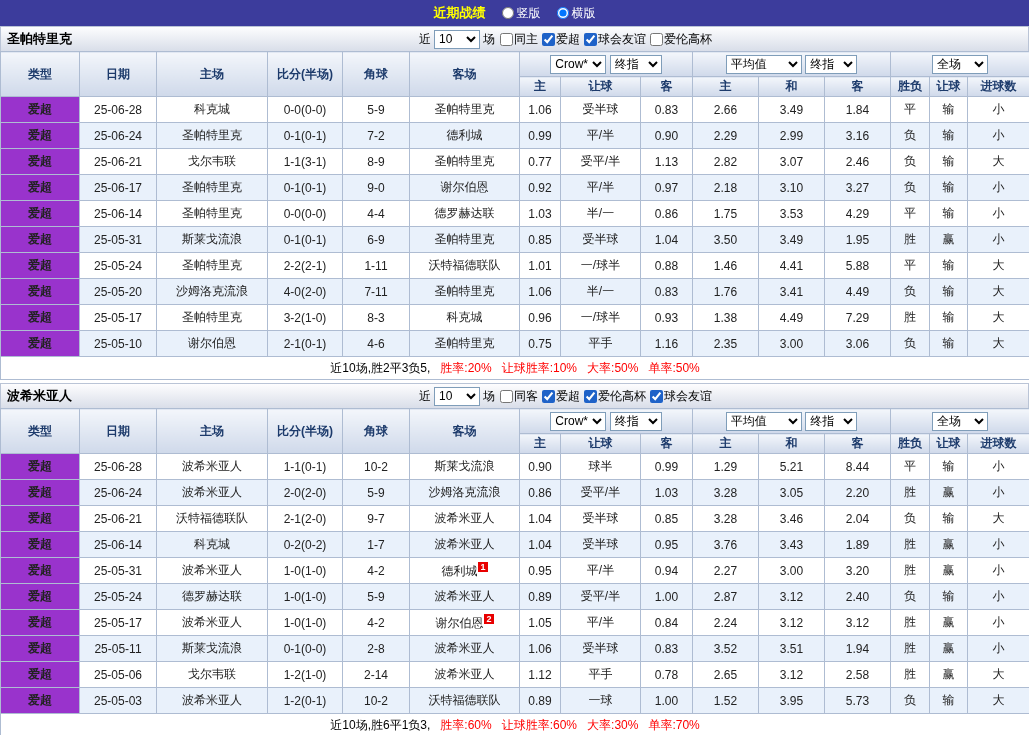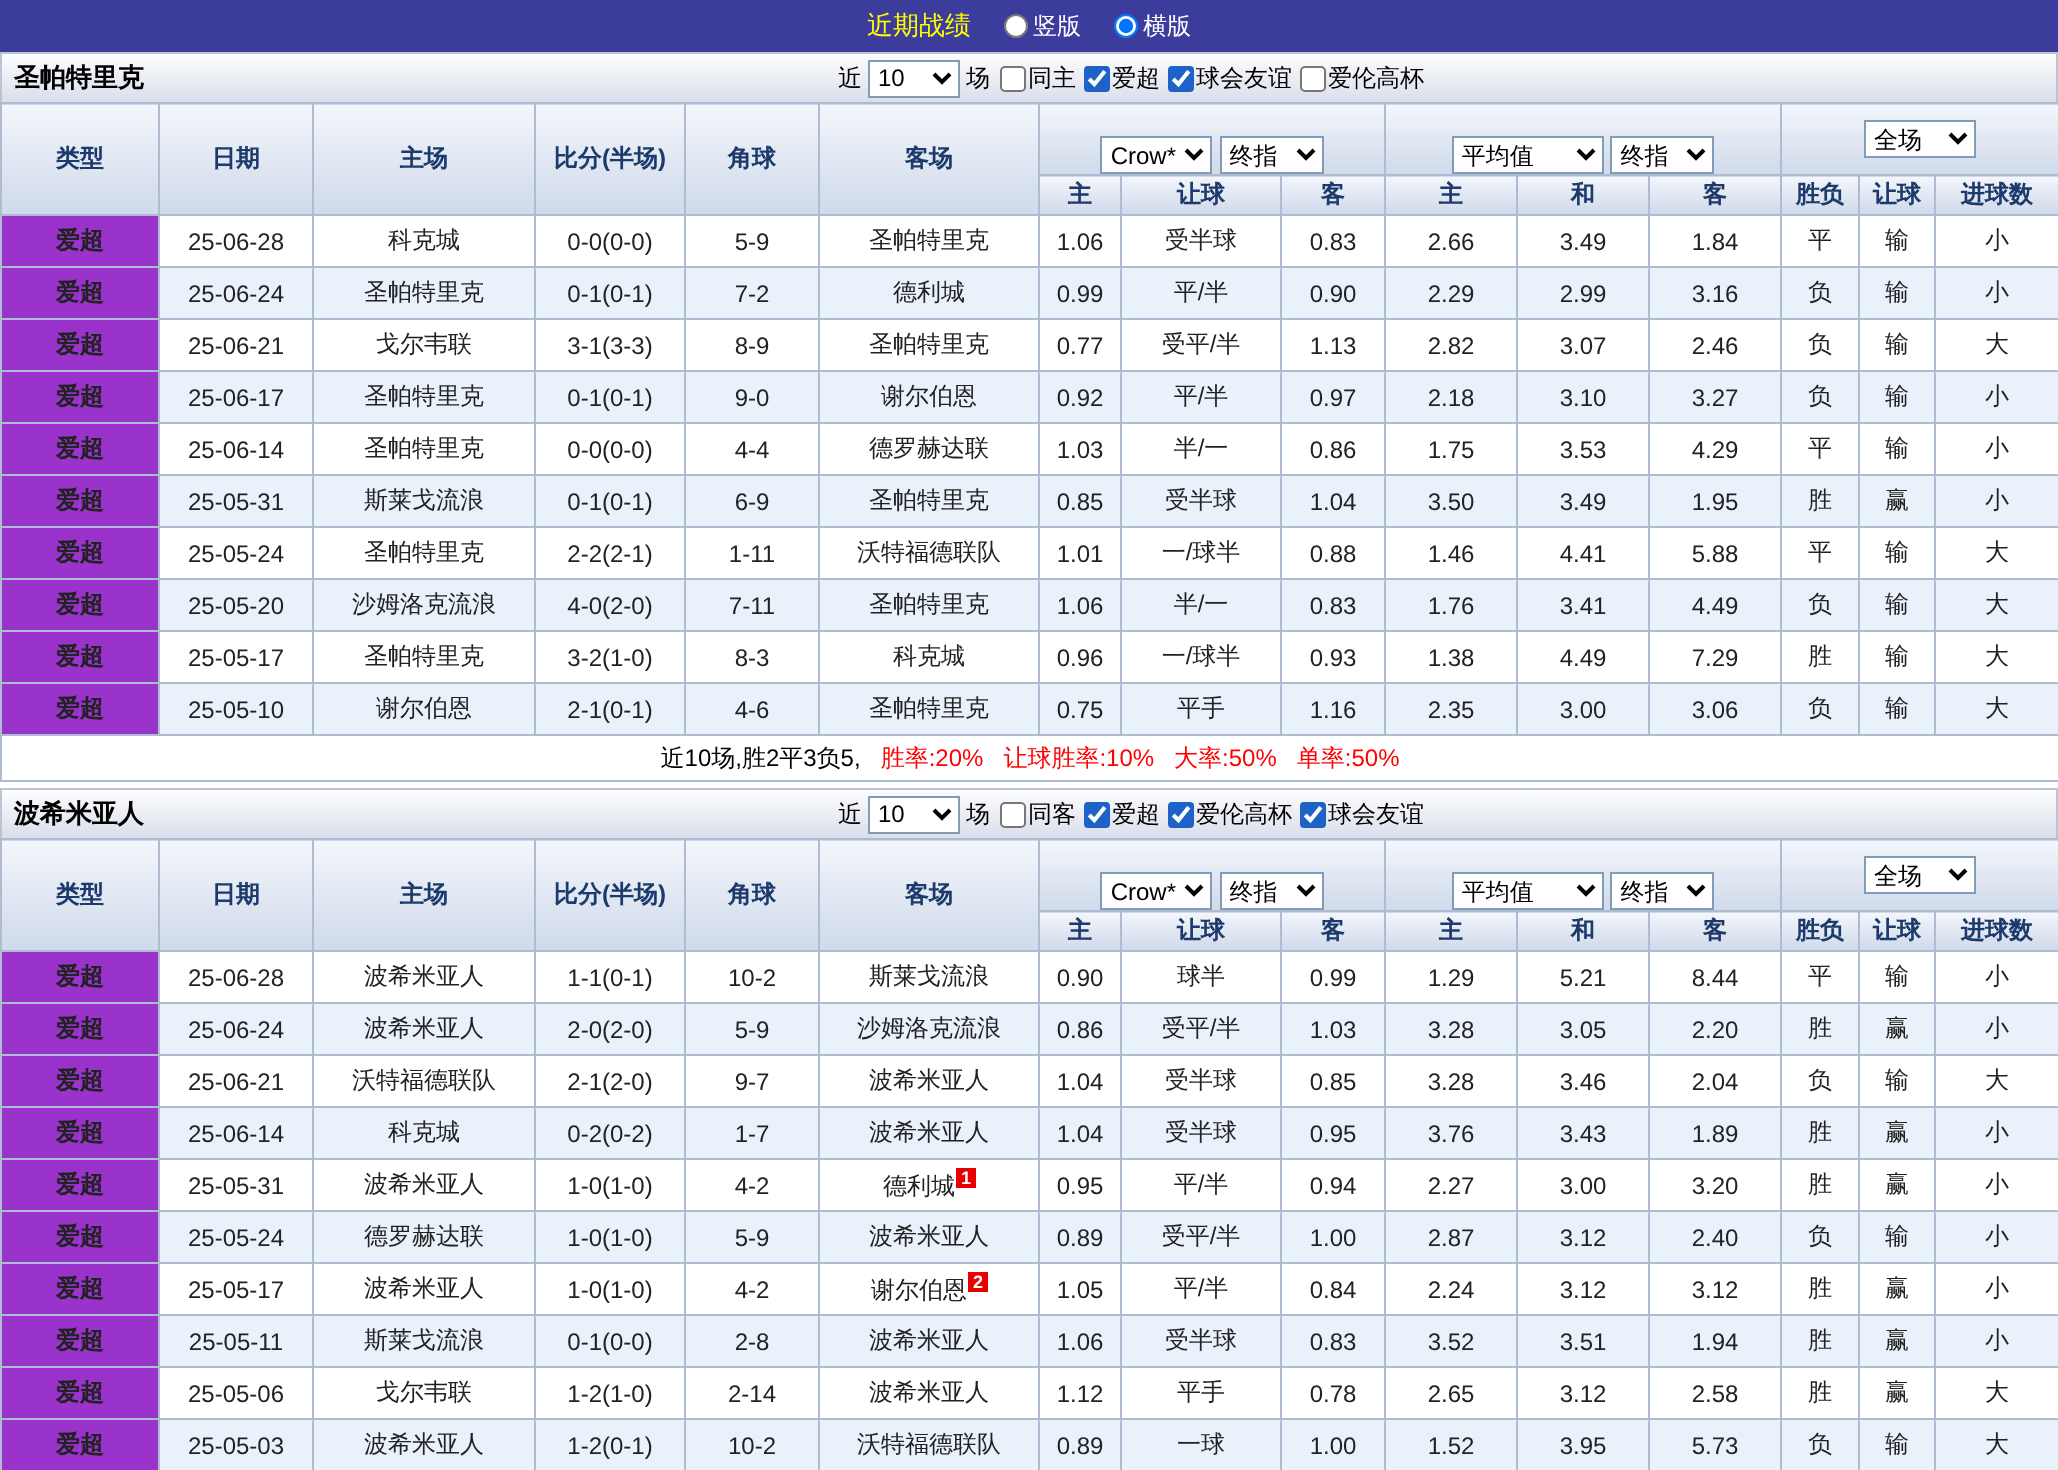--- a/index.html
+++ b/index.html
@@ -1,31 +1,31 @@
 <!DOCTYPE html>
 <html><head>
 <meta charset="utf-8">
 <style>
   html,body{margin:0;padding:0;}
   body{width:1029px;background:#fff;font-family:"Liberation Sans","DejaVu Sans",sans-serif;}
   .topbar{height:26px;background:#3c3c9c;display:flex;align-items:center;justify-content:center;gap:16px;}
-  .topbar-title{color:#ffff00;font-weight:normal;font-size:13px;text-align:center;}
+  .topbar-title{color:#ffff00;font-weight:bold;font-size:13px;text-align:center;}
   .view-radio{display:flex;align-items:center;gap:3px;color:#fff;font-size:12px;cursor:pointer;}
   .view-radio input{margin:0;width:12px;height:12px;}
   .section+.section{margin-top:3px;}
   .section-bar{position:relative;height:25px;background:linear-gradient(#fdfdfe,#d9dee9);border:1px solid #bac4d6;border-bottom:none;display:flex;align-items:center;box-sizing:border-box;}
   .team-name{margin-left:6px;font-size:13px;font-weight:bold;color:#000;}
   .filter-area{position:absolute;left:418px;display:flex;align-items:center;gap:3px;font-size:12px;color:#000;}
   .filters{display:flex;align-items:center;}
   .cb-item{display:flex;align-items:center;cursor:pointer;margin-right:2px;}
   .cb-item input{margin:0 1px 0 2px;width:13px;height:13px;accent-color:#1e62c8;}
   select{font-size:12px;height:19px;border:1px solid #7f9db9;background:#fff;padding:0;}
   .count-select{width:46px;}
   .sel-company{width:56px;}
-  .sel-final{width:52px;margin-top:16px;}
+  .sel-final{width:52px;}
   .sel-avg{width:76px;}
   .sel-full{width:56px;}
   table.grid{width:1029px;border-collapse:collapse;table-layout:fixed;font-size:12px;}
   .grid th,.grid td{border:1px solid #aebcd2;text-align:center;padding:0;overflow:hidden;white-space:nowrap;}
   .grid thead th{background:linear-gradient(#f3f6fb,#cfd9ea);color:#1c3a6b;font-weight:bold;}
   .hrow1 th{height:24px;}
   .hrow2 th{height:19px;}
   .grid tbody td{height:25px;color:#222;}
   tr.alt td{background:#e9f1fb;}
   td.c-type{background:#9933cc !important;color:#fff;font-weight:bold;}
@@ -161,21 +161,21 @@
           <td>2.99</td>
           <td>3.16</td>
           <td class="t-blue">负</td>
           <td class="t-blue">输</td>
           <td class="t-blue">小</td>
         </tr>
         <tr>
           <td class="c-type">爱超</td>
           <td class="c-date">25-06-21</td>
           <td>戈尔韦联</td>
-          <td class="c-score">3-1(3-3)</td>
+          <td class="c-score">1-1(3-1)</td>
           <td>8-9</td>
           <td class="team-green">圣帕特里克</td>
           <td>0.77</td>
           <td>受平/半</td>
           <td>1.13</td>
           <td>2.82</td>
           <td>3.07</td>
           <td>2.46</td>
           <td class="t-blue">负</td>
           <td class="t-blue">输</td>

